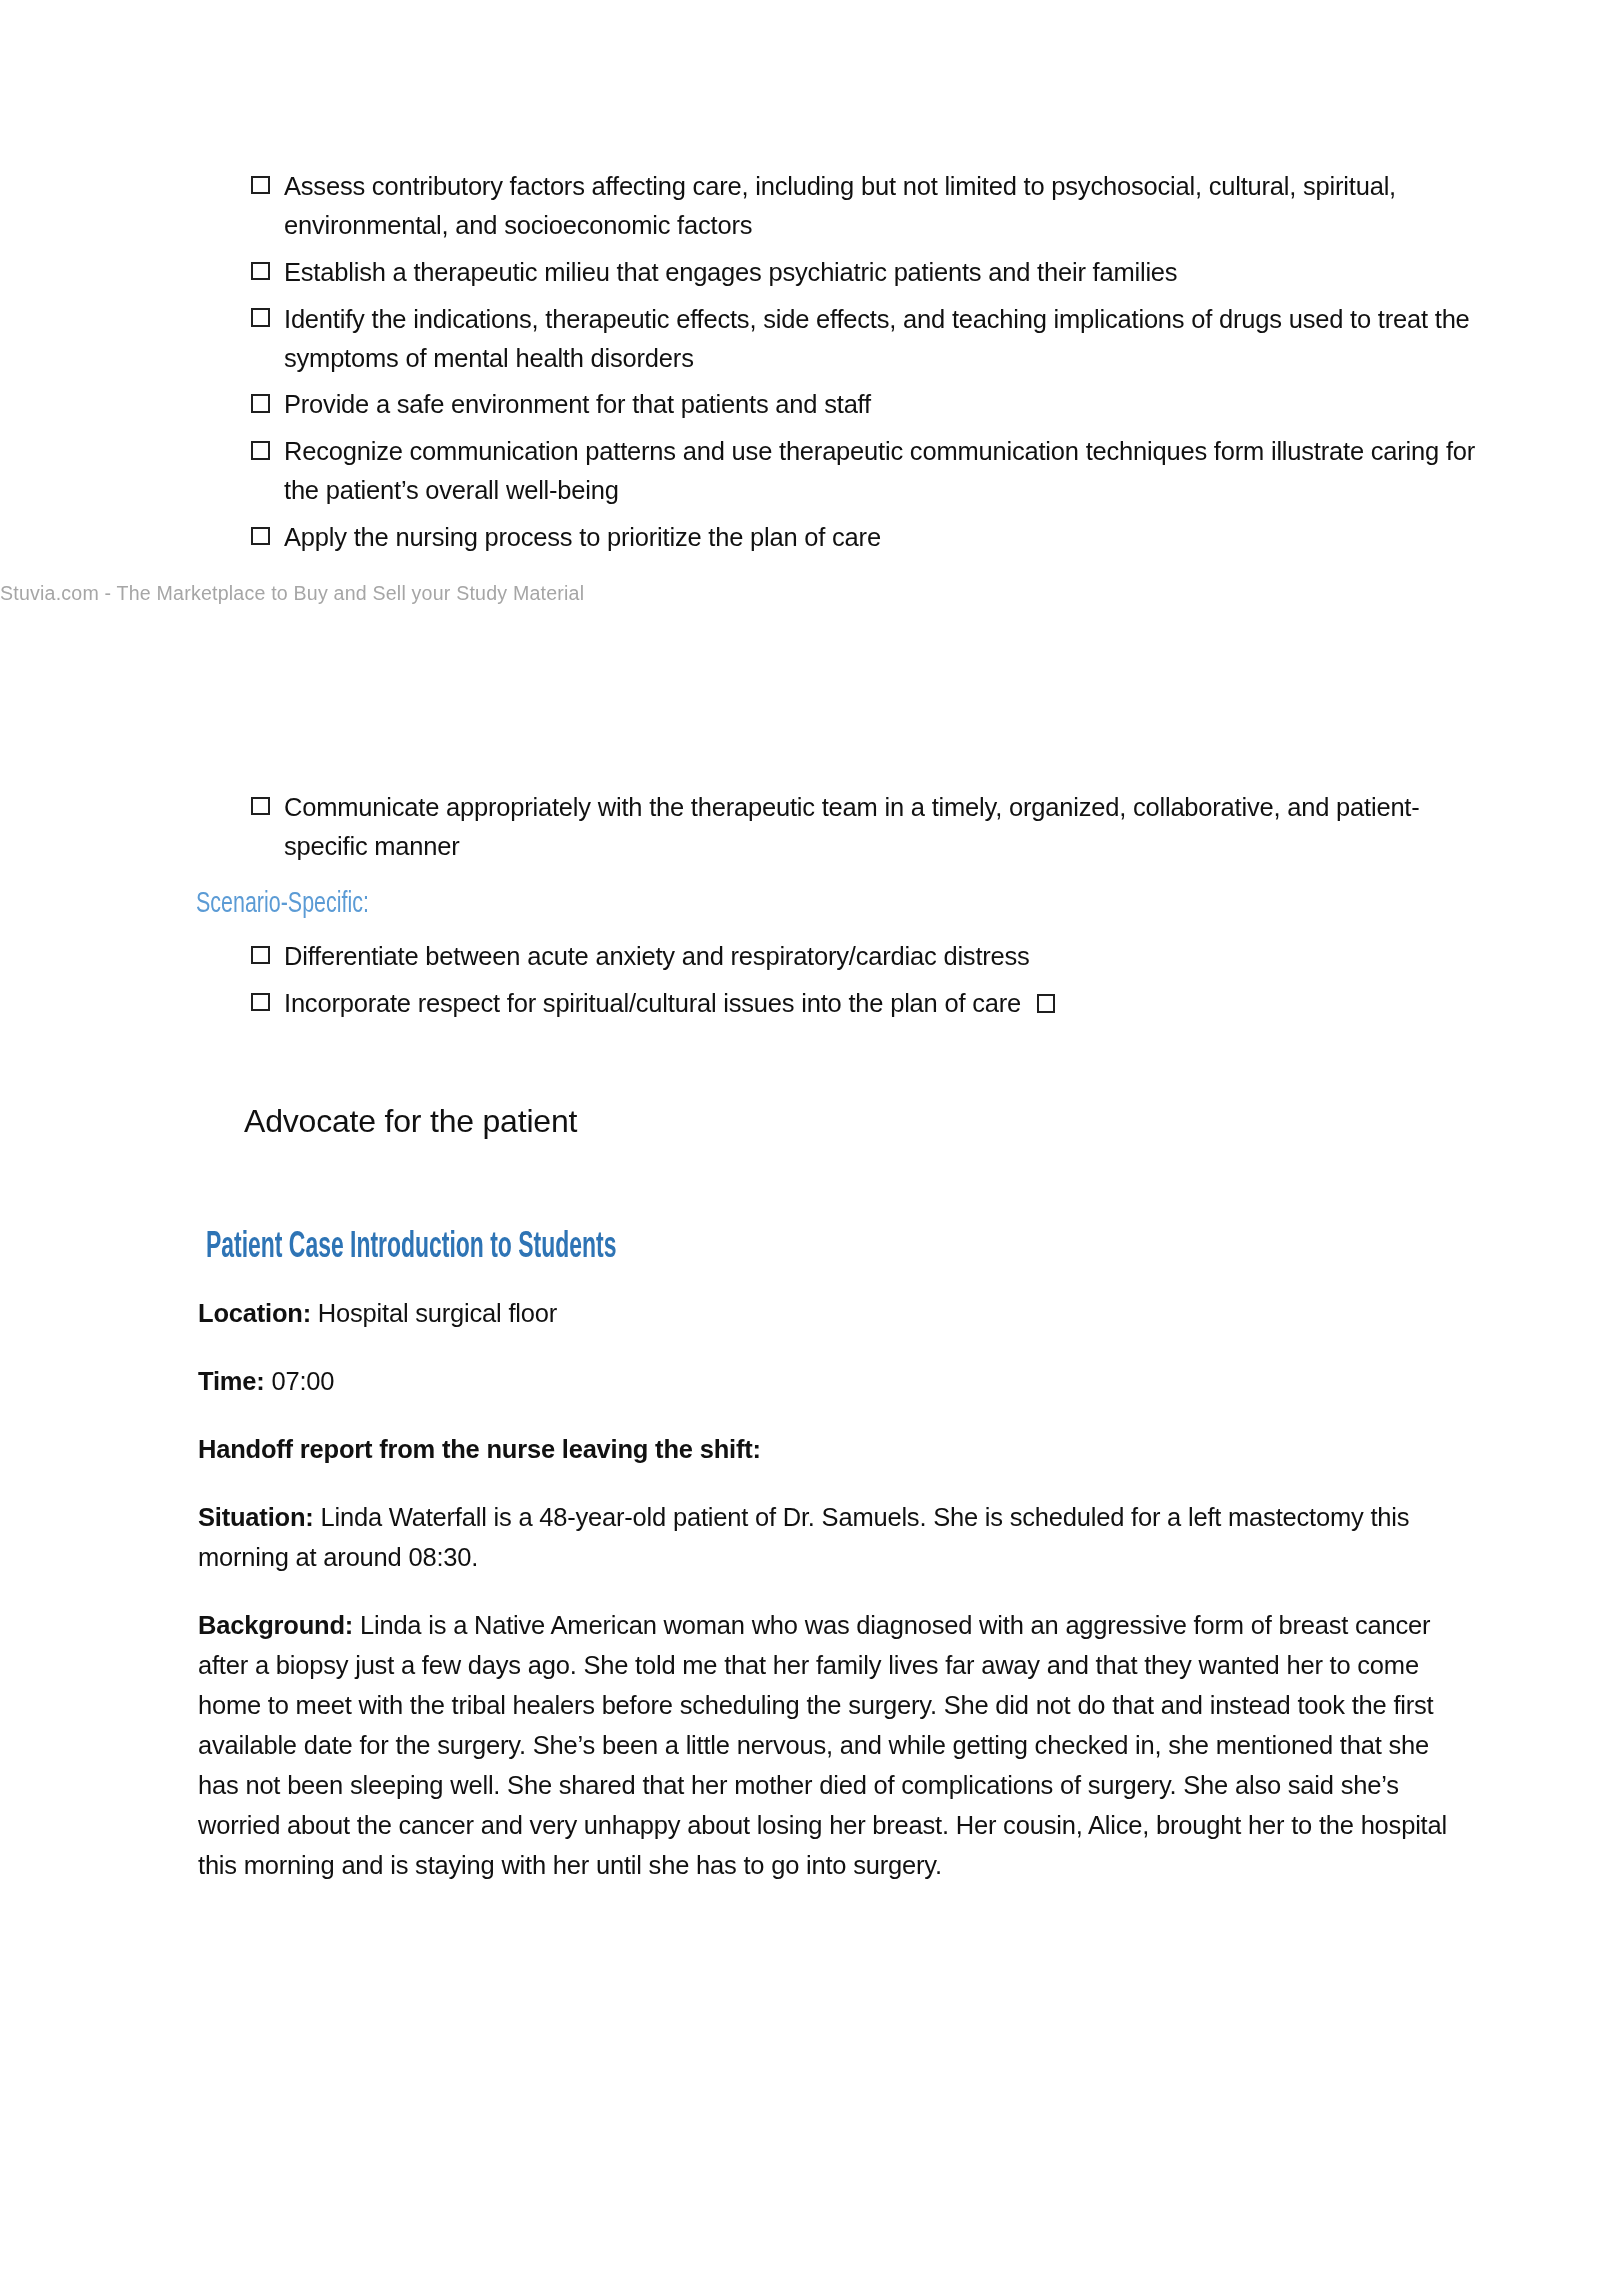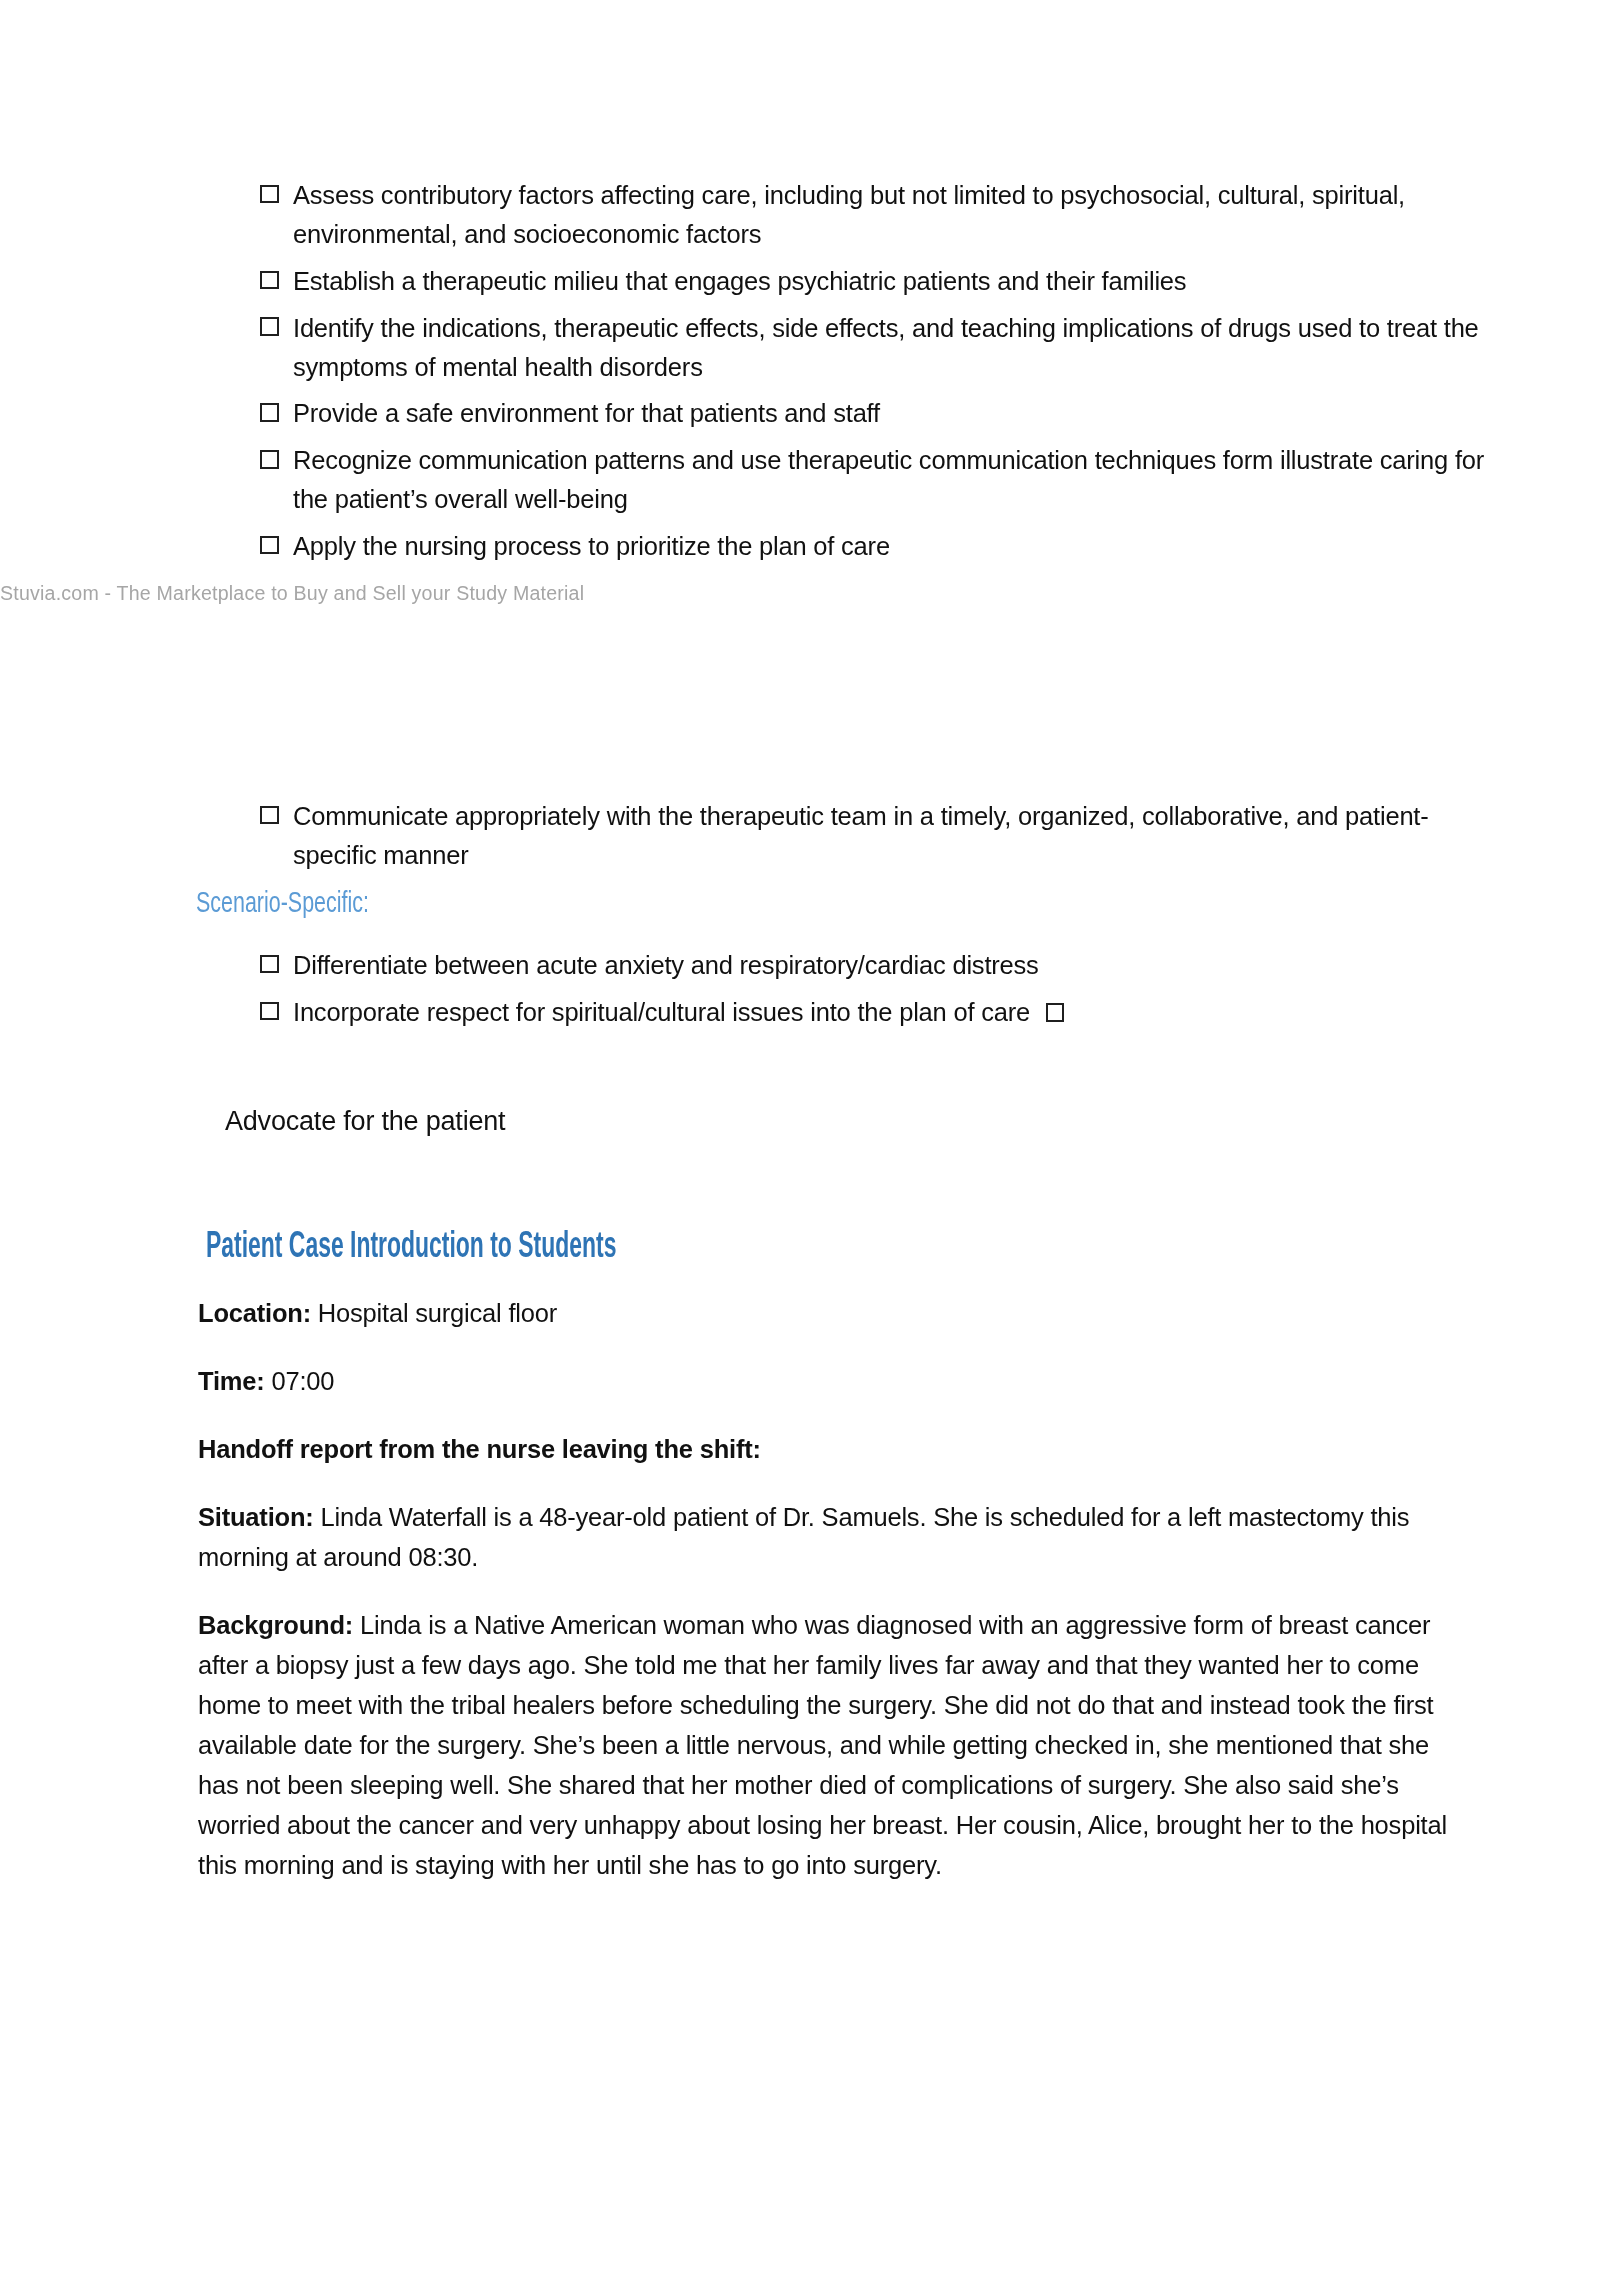--- a/index.html
+++ b/index.html
@@ -11,21 +11,21 @@
     background: #ffffff;
     font-family: "Liberation Sans", "DejaVu Sans", sans-serif;
     color: var(--body-text, #111111);
     overflow: hidden;
     margin: 0 auto;
   }
 
   
   ul.checklist {
     list-style: none;
-    margin: 17px;
+    margin: 8px;
     padding: 0;
     position: absolute;
     left: 196px;
     width: 1296px;
   }
   #checklist-top      { top: 159px; }
   #checklist-comm     { top: 780px; }
   #checklist-scenario { top: 929px; }
 
   .check-item {
@@ -97,23 +97,23 @@
   }
   .main-heading .squeeze {
     display: inline-block;
     transform: scaleX(0.62);
     transform-origin: left center;
   }
 
   
   .plain-line {
     position: absolute;
-    left: 225px;
+    left: 244px;
     top: 1102px;
-    font-size: 27px;
+    font-size: 32px;
     line-height: 39px;
     letter-spacing: -0.2px;
   }
 
   
   .paras {
     position: absolute;
     left: 198px;
     top: 1293px;
     width: 1276px;

